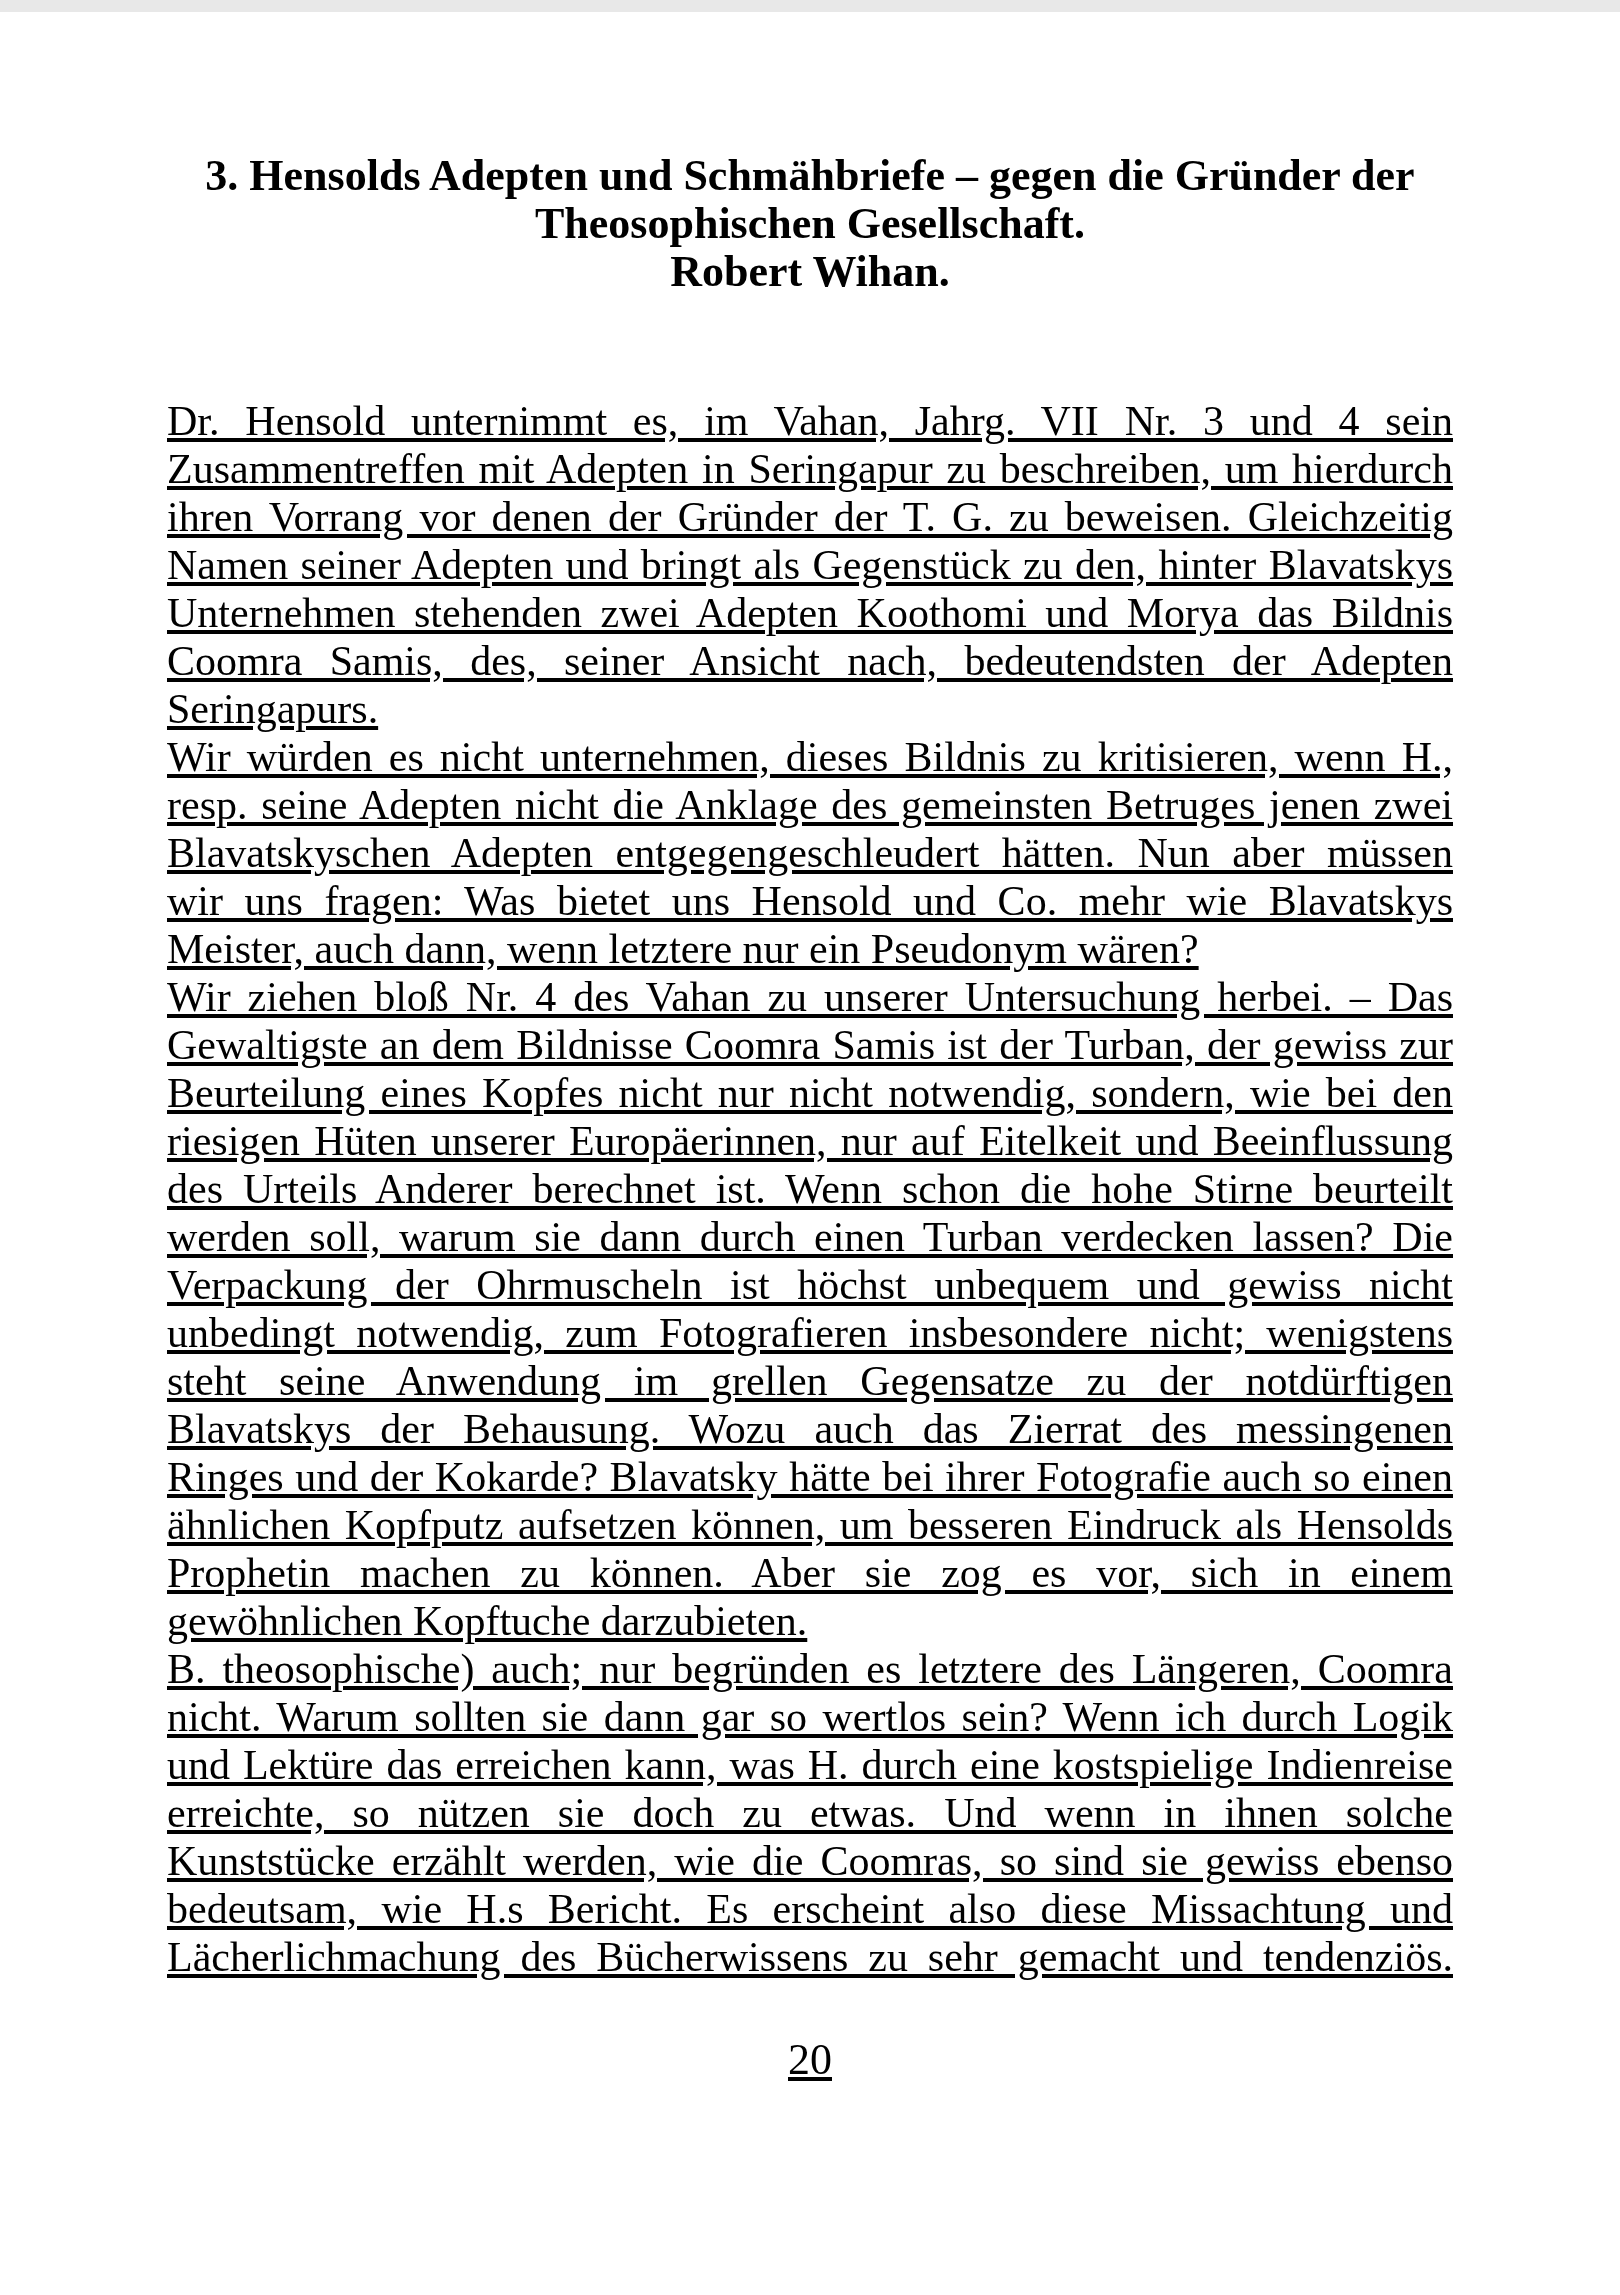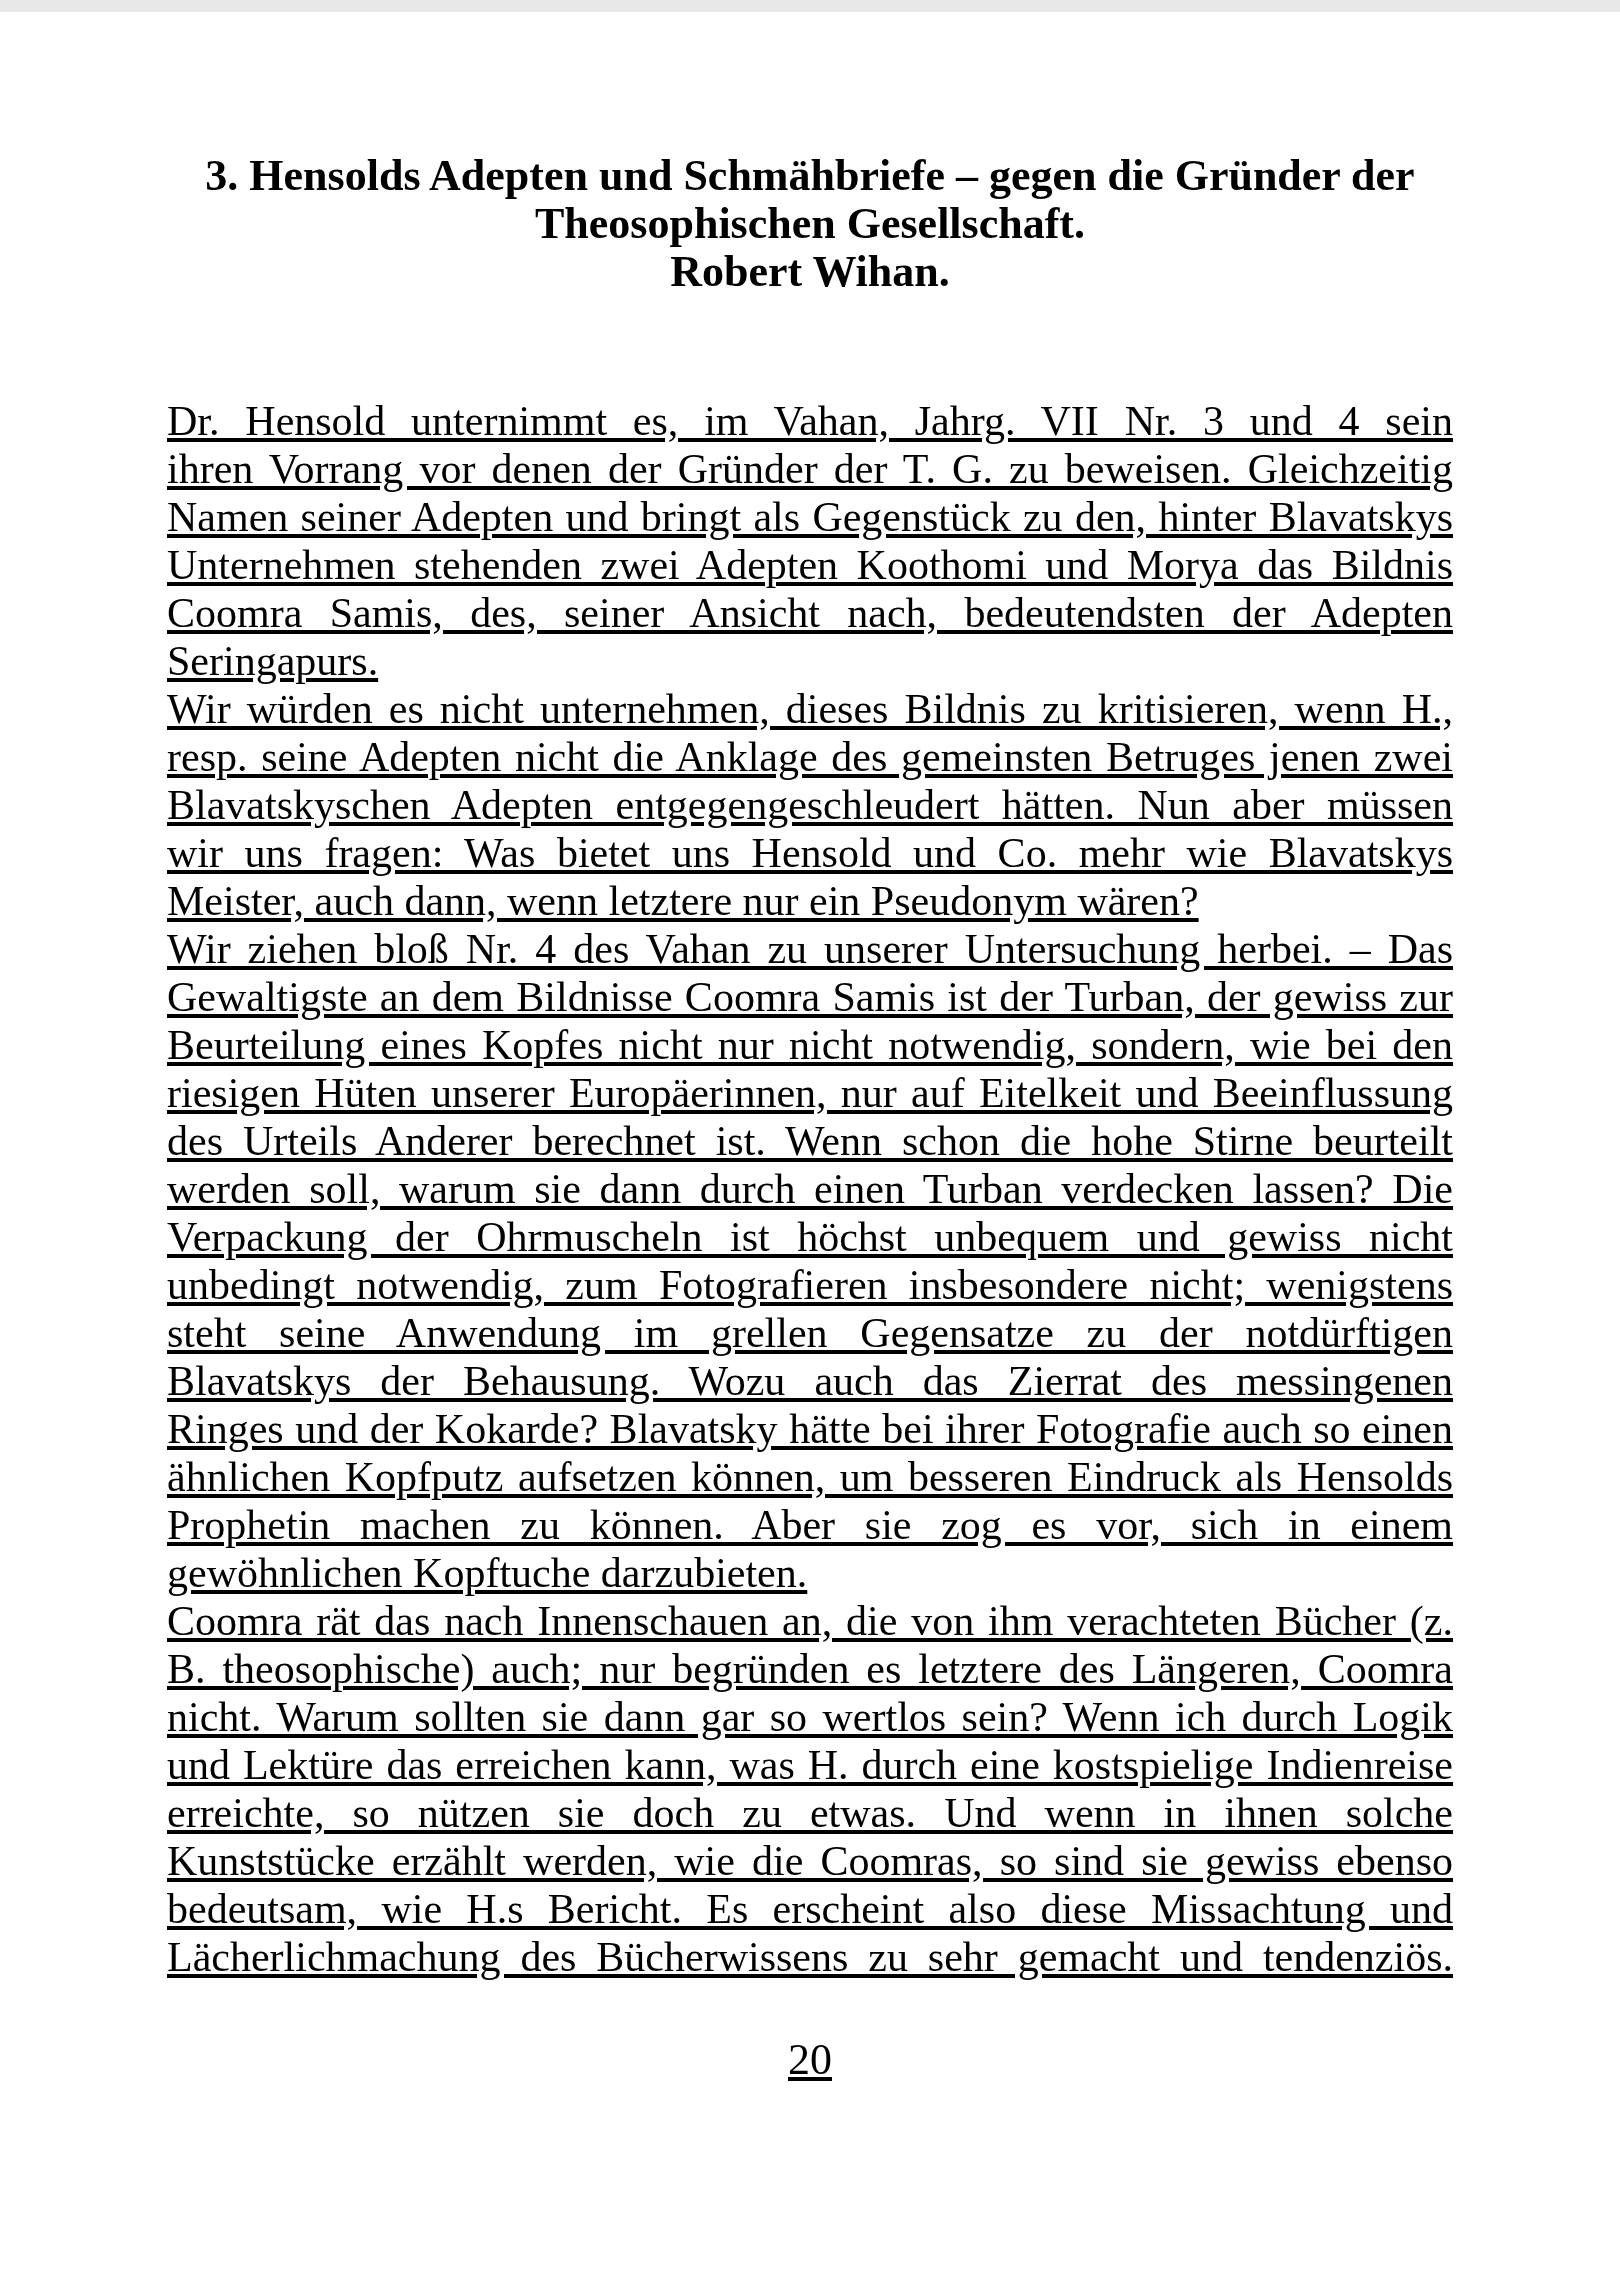--- a/index.html
+++ b/index.html
@@ -52,20 +52,21 @@
   <div class="title-block">
     <div class="title-line">3. Hensolds Adepten und Schmähbriefe – gegen die Gründer der</div>
     <div class="title-line">Theosophischen Gesellschaft.</div>
     <div class="title-line">Robert Wihan.</div>
   </div>
 
   <div class="body-block">
 
     <div class="paragraph">
       <div class="line">Dr. Hensold unternimmt es, im Vahan, Jahrg. VII Nr. 3 und 4 sein</div>
+      <div class="line">Zusammentreffen mit Adepten in Seringapur zu beschreiben, um hierdurch</div>
       <div class="line">ihren Vorrang vor denen der Gründer der T. G. zu beweisen. Gleichzeitig</div>
       <div class="line">Namen seiner Adepten und bringt als Gegenstück zu den, hinter Blavatskys</div>
       <div class="line">Unternehmen stehenden zwei Adepten Koothomi und Morya das Bildnis</div>
       <div class="line">Coomra Samis, des, seiner Ansicht nach, bedeutendsten der Adepten</div>
       <div class="line last">Seringapurs.</div>
     </div>
 
     <div class="paragraph">
       <div class="line">Wir würden es nicht unternehmen, dieses Bildnis zu kritisieren, wenn H.,</div>
       <div class="line">resp. seine Adepten nicht die Anklage des gemeinsten Betruges jenen zwei</div>
@@ -85,21 +86,20 @@
       <div class="line">unbedingt notwendig, zum Fotografieren insbesondere nicht; wenigstens</div>
       <div class="line">steht seine Anwendung im grellen Gegensatze zu der notdürftigen</div>
       <div class="line">Blavatskys der Behausung. Wozu auch das Zierrat des messingenen</div>
       <div class="line">Ringes und der Kokarde? Blavatsky hätte bei ihrer Fotografie auch so einen</div>
       <div class="line">ähnlichen Kopfputz aufsetzen können, um besseren Eindruck als Hensolds</div>
       <div class="line">Prophetin machen zu können. Aber sie zog es vor, sich in einem</div>
       <div class="line last">gewöhnlichen Kopftuche darzubieten.</div>
     </div>
 
     <div class="paragraph">
-      <div class="line">Coomra rät das nach Innenschauen an, die von ihm verachteten Bücher (z.</div>
       <div class="line">B. theosophische) auch; nur begründen es letztere des Längeren, Coomra</div>
       <div class="line">nicht. Warum sollten sie dann gar so wertlos sein? Wenn ich durch Logik</div>
       <div class="line">und Lektüre das erreichen kann, was H. durch eine kostspielige Indienreise</div>
       <div class="line">erreichte, so nützen sie doch zu etwas. Und wenn in ihnen solche</div>
       <div class="line">Kunststücke erzählt werden, wie die Coomras, so sind sie gewiss ebenso</div>
       <div class="line">bedeutsam, wie H.s Bericht. Es erscheint also diese Missachtung und</div>
       <div class="line">Lächerlichmachung des Bücherwissens zu sehr gemacht und tendenziös.</div>
     </div>
 
   </div>

